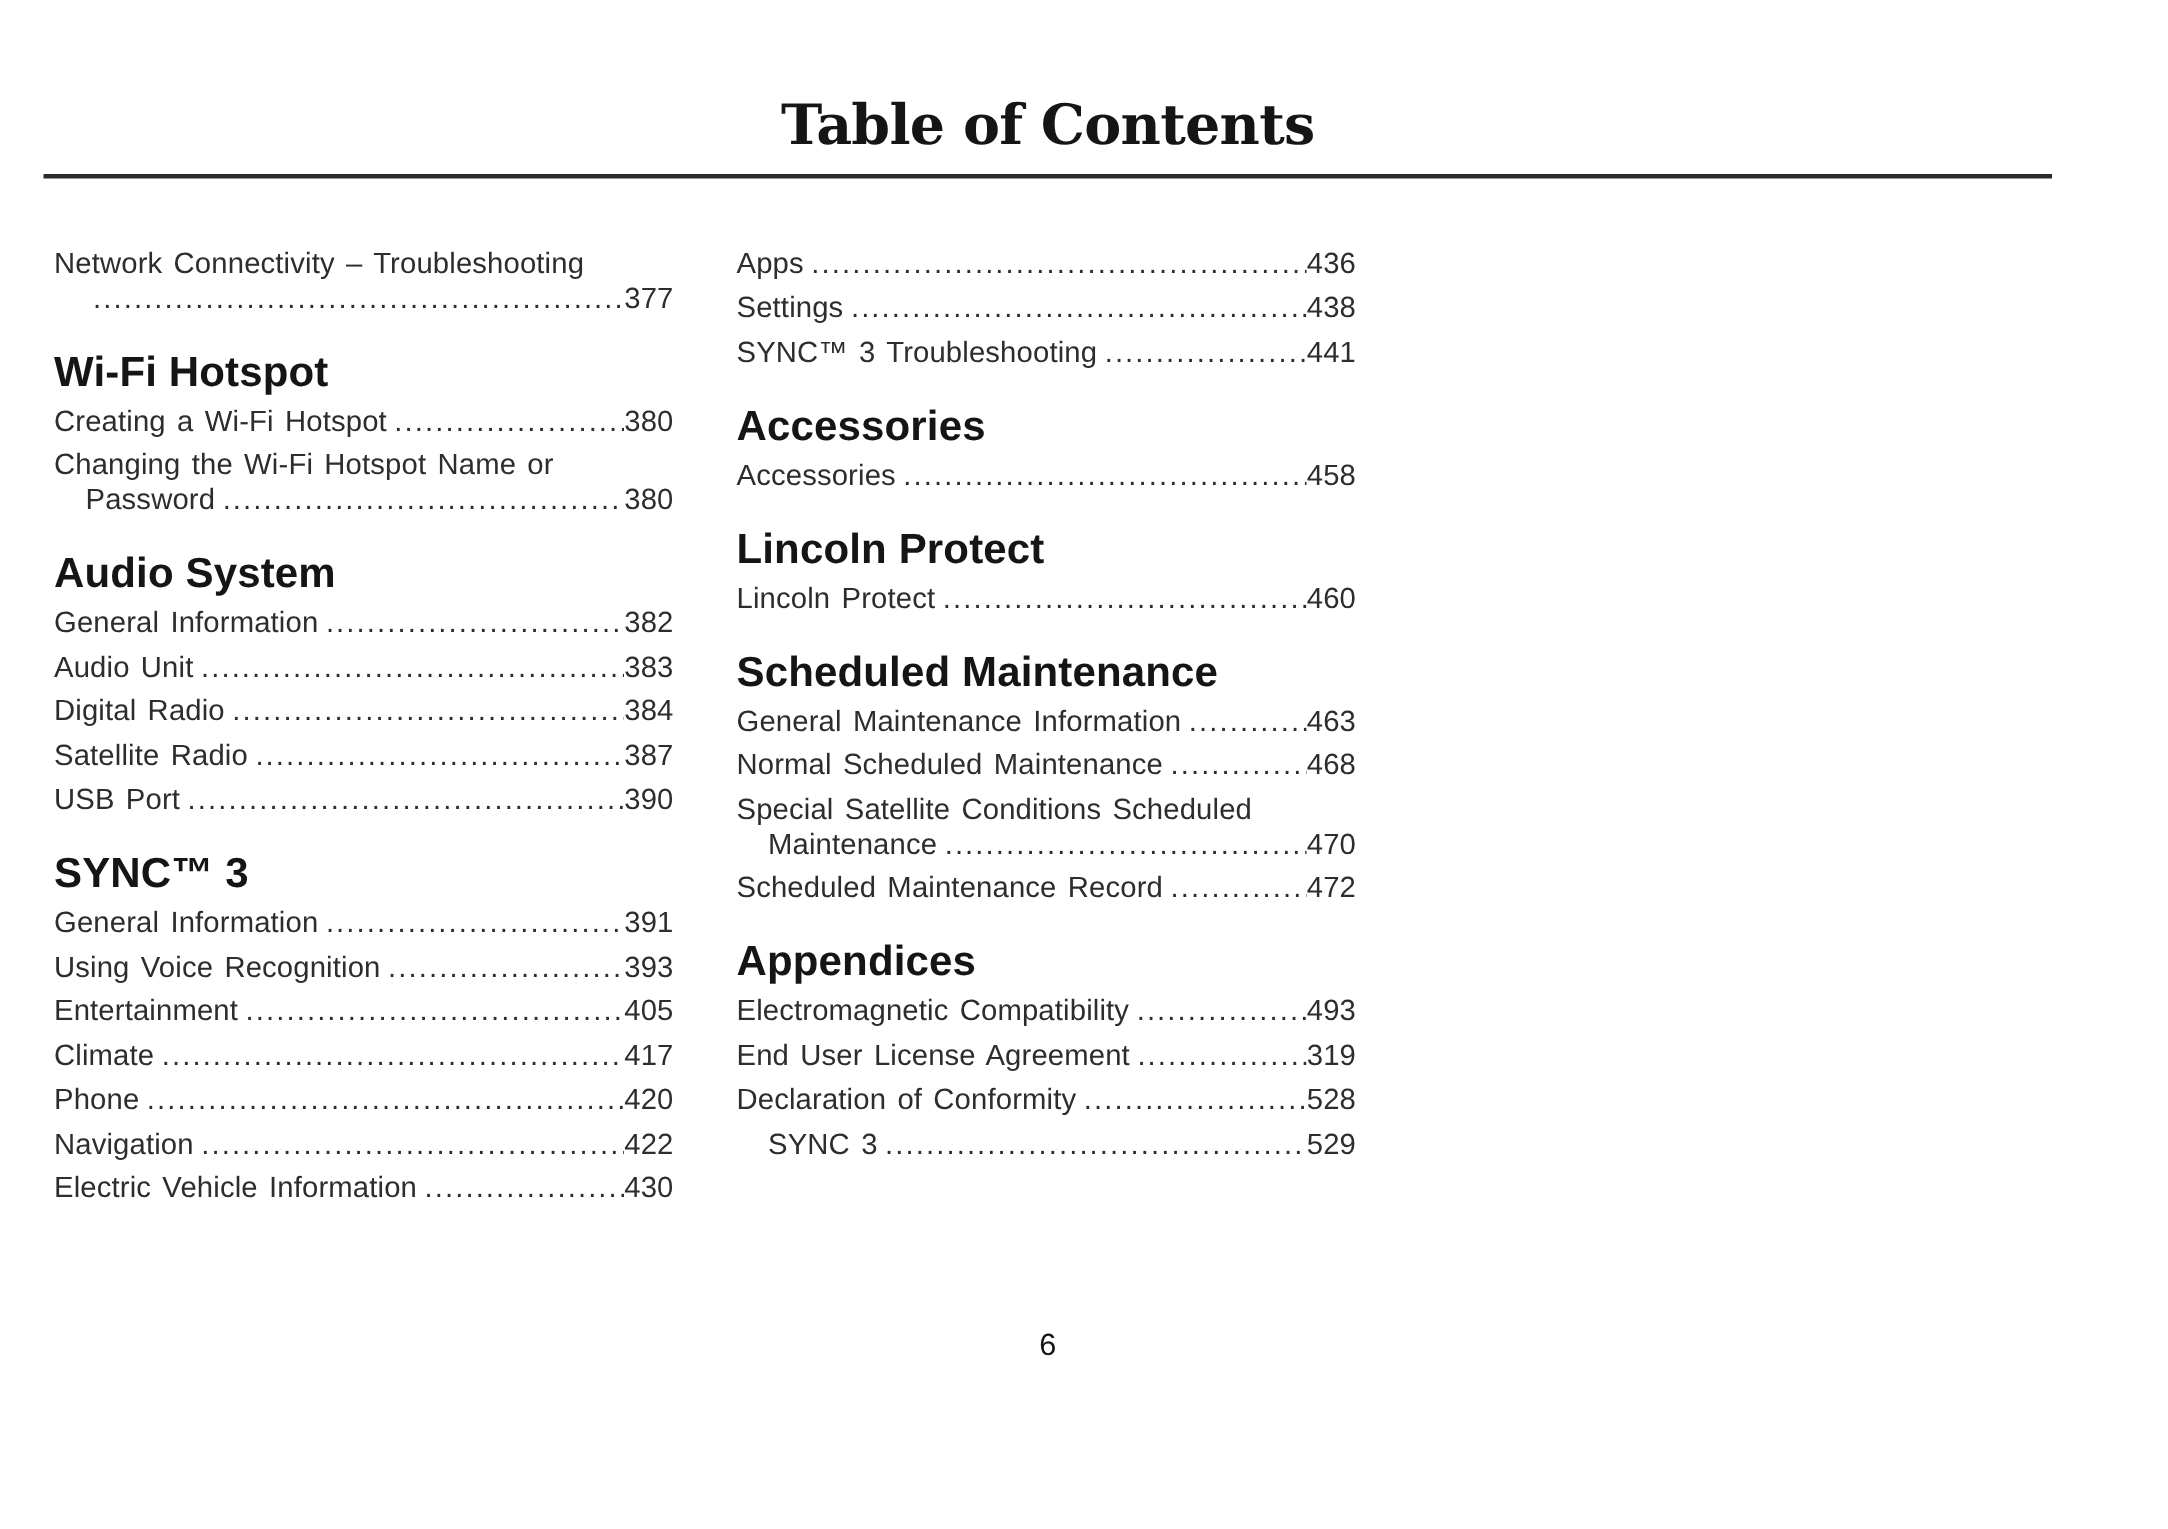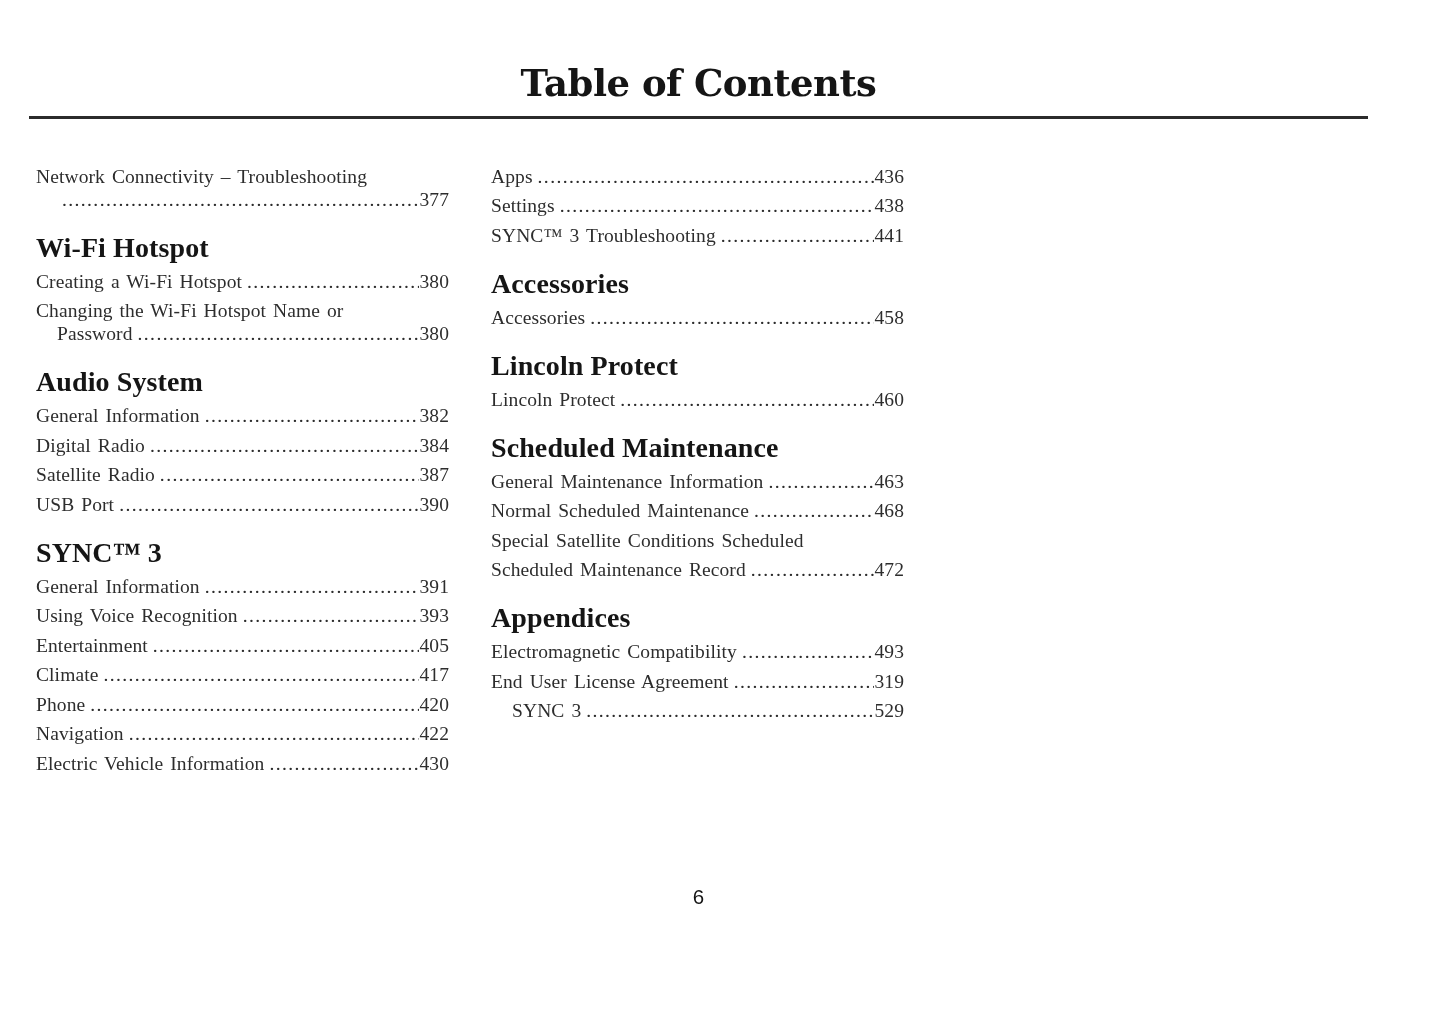--- a/index.html
+++ b/index.html
@@ -40,21 +40,20 @@
   }
   .columns {
     display: flex;
     gap: 42px;
     padding-left: 7px;
     margin-top: 46px;
   }
   .col {
     flex: 0 0 413px;
     width: 413px;
-    font-family: Liberation Serif, serif;
   }
   .toc-heading {
     font-size: 28px;
     line-height: 28px;
     font-weight: 700;
     color: var(--heading, #161616);
     margin: 23px 0 8px 0;
     letter-spacing: 0.1px;
   }
   .toc-block:first-child > .toc-entry:first-child { margin-top: 0; }
@@ -136,20 +135,27 @@
             <h2 class="toc-heading">Audio System</h2>
             <div class="toc-entry">
               <div class="toc-row">
                 <span class="toc-label">General Information</span>
                 <span class="toc-dots"></span>
                 <span class="toc-page">382</span>
               </div>
             </div>
             <div class="toc-entry">
               <div class="toc-row">
+                <span class="toc-label">Audio Unit</span>
+                <span class="toc-dots"></span>
+                <span class="toc-page">383</span>
+              </div>
+            </div>
+            <div class="toc-entry">
+              <div class="toc-row">
                 <span class="toc-label">Digital Radio</span>
                 <span class="toc-dots"></span>
                 <span class="toc-page">384</span>
               </div>
             </div>
             <div class="toc-entry">
               <div class="toc-row">
                 <span class="toc-label">Satellite Radio</span>
                 <span class="toc-dots"></span>
                 <span class="toc-page">387</span>
@@ -271,20 +277,25 @@
             </div>
             <div class="toc-entry">
               <div class="toc-row">
                 <span class="toc-label">Normal Scheduled Maintenance</span>
                 <span class="toc-dots"></span>
                 <span class="toc-page">468</span>
               </div>
             </div>
             <div class="toc-entry">
               <div class="toc-line1">Special Satellite Conditions Scheduled</div>
+              <div class="toc-row">
+                <span class="toc-label toc-indent">Maintenance</span>
+                <span class="toc-dots"></span>
+                <span class="toc-page">470</span>
+              </div>
             </div>
             <div class="toc-entry">
               <div class="toc-row">
                 <span class="toc-label">Scheduled Maintenance Record</span>
                 <span class="toc-dots"></span>
                 <span class="toc-page">472</span>
               </div>
             </div>
           </div>
           <div class="toc-block">
@@ -294,20 +305,27 @@
                 <span class="toc-label">Electromagnetic Compatibility</span>
                 <span class="toc-dots"></span>
                 <span class="toc-page">493</span>
               </div>
             </div>
             <div class="toc-entry">
               <div class="toc-row">
                 <span class="toc-label">End User License Agreement</span>
                 <span class="toc-dots"></span>
                 <span class="toc-page">319</span>
+              </div>
+            </div>
+            <div class="toc-entry">
+              <div class="toc-row">
+                <span class="toc-label">Declaration of Conformity</span>
+                <span class="toc-dots"></span>
+                <span class="toc-page">528</span>
               </div>
             </div>
             <div class="toc-entry">
               <div class="toc-row">
                 <span class="toc-label toc-indent">SYNC 3</span>
                 <span class="toc-dots"></span>
                 <span class="toc-page">529</span>
               </div>
             </div>
           </div>

